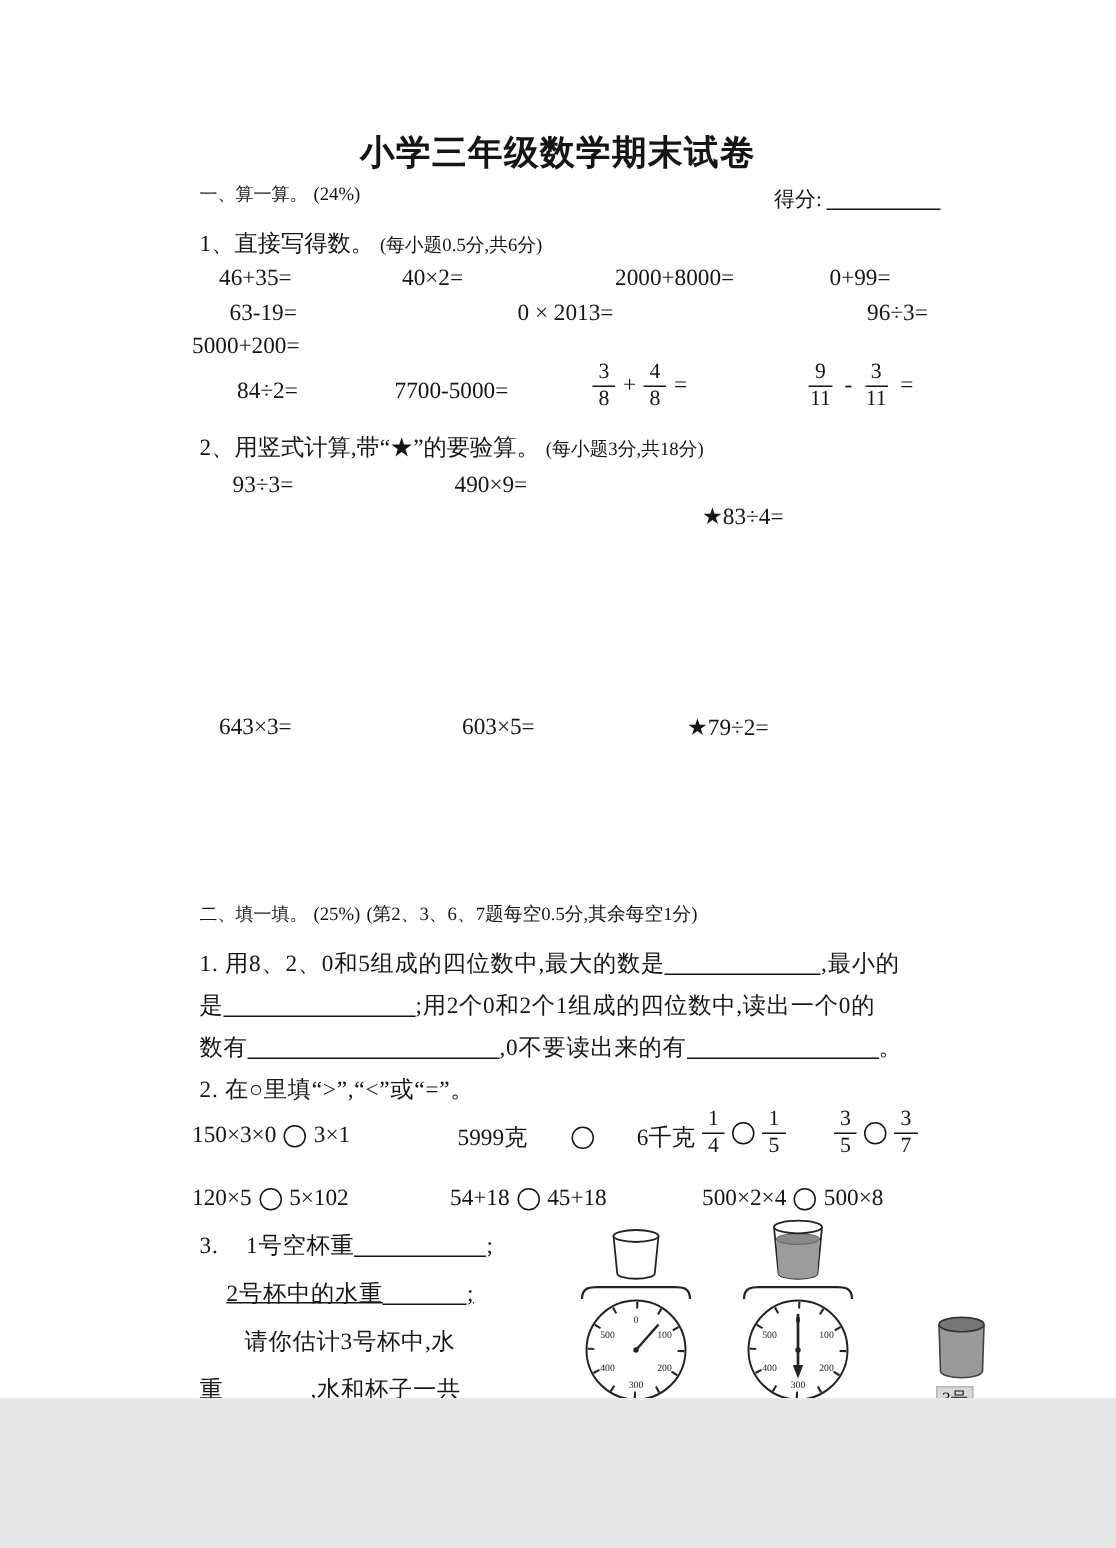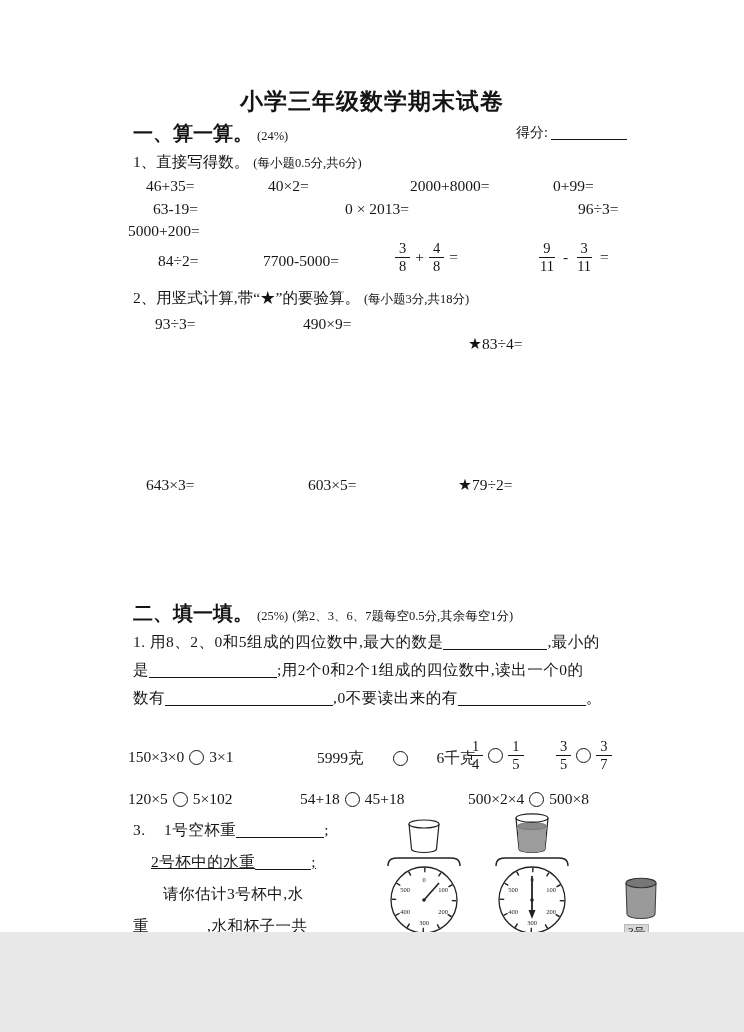--- a/index.html
+++ b/index.html
@@ -3,21 +3,21 @@
 <meta charset="utf-8">
 <style>
   html,body{margin:0;padding:0;background:#e8e8e8;}
   .page{
     position:relative;width:744px;height:932px;background:#ffffff;
     font-family:"Liberation Serif","DejaVu Serif",serif;color:#151515;
     overflow:hidden;margin:0 auto;
   }
   .abs{position:absolute;white-space:nowrap;}
   .title{font-size:23px;font-weight:700;letter-spacing:1px;}
-  .sec-head{font-size:20px;font-weight:700;}
+  .sec-head{font-size:12px;font-weight:400;}
   .note{font-size:12.5px;}
   .eq{font-size:15.5px;}
   .body-text{font-size:15.5px;letter-spacing:0.5px;}
   .blank{display:inline-block;border-bottom:1px solid #151515;height:15px;vertical-align:-3px;}
   .frac{display:inline-flex;flex-direction:column;align-items:center;line-height:1.15;font-size:14.5px;}
   .frac .fn{padding:0 4px;border-bottom:1.4px solid #151515;}
   .frac .fd{padding:0 4px;}
   .fracline{display:inline-flex;align-items:center;}
   .op{margin:0 5px;font-size:15.5px;}
   .circle{display:inline-block;width:13px;height:13px;border:1.3px solid #151515;border-radius:50%;margin:0 5px;}
@@ -108,27 +108,28 @@
   <div class="abs body-text" style="top:632px;left:133px;">
     <span>1. 用8、2、0和5组成的四位数中,最大的数是</span><span class="blank" style="width:104px;"></span><span>,最小的</span>
   </div>
   <div class="abs body-text" style="top:660px;left:133px;">
     <span>是</span><span class="blank" style="width:128px;"></span><span>;用2个0和2个1组成的四位数中,读出一个0的</span>
   </div>
   <div class="abs body-text" style="top:688px;left:133px;">
     <span>数有</span><span class="blank" style="width:168px;"></span><span>,0不要读出来的有</span><span class="blank" style="width:128px;"></span><span>。</span>
   </div>
 
+  <div class="abs body-text" style="top:716px;left:133px;">2. 在○里填“&gt;”,“&lt;”或“=”。</div>
 
   <span class="abs cmp" style="top:748px;left:128px;">
     <span>150×3×0</span>
     <span class="circle"></span>
     <span>3×1</span>
   </span>
-  <span class="abs cmp" style="top:748px;left:317px;gap:24px;">
+  <span class="abs cmp" style="top:748px;left:305px;gap:24px;">
     <span>5999克</span>
     <span class="circle"></span>
     <span>6千克</span>
   </span>
   <span class="abs fracline" style="top:738px;left:468px;">
     <span class="frac">
       <span class="fn">1</span>
       <span class="fd">4</span>
     </span>
     <span class="circle"></span>

